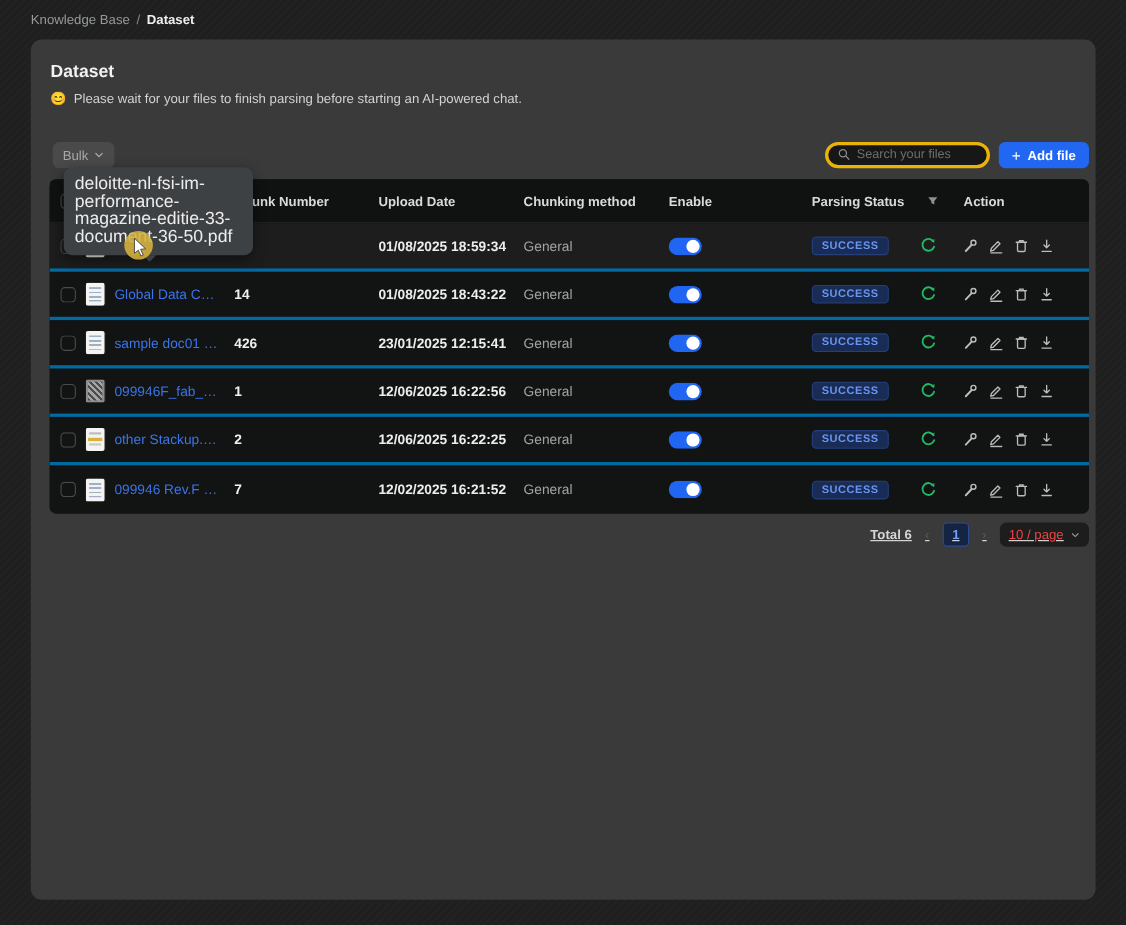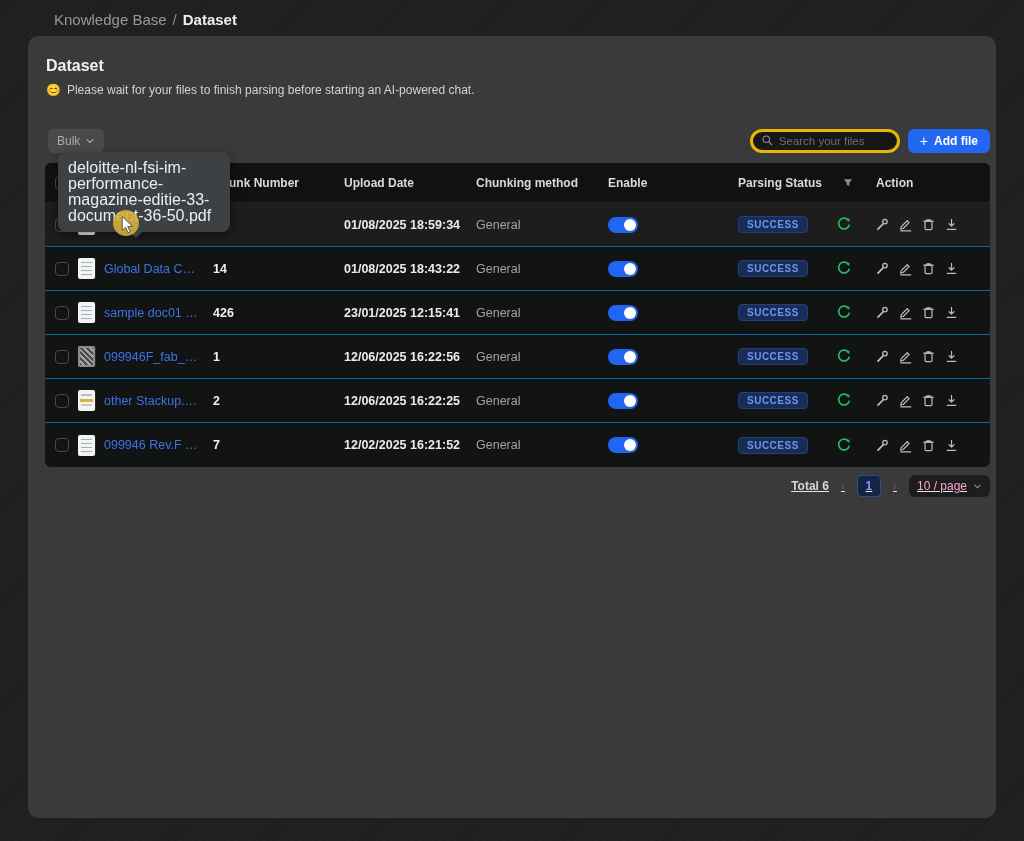--- a/index.html
+++ b/index.html
@@ -9,21 +9,21 @@
     font-family:"Liberation Sans", sans-serif;
     color:#e6e6e6;
     position:relative;
   }
   
   body::before {
     content:""; position:absolute; inset:0; pointer-events:none; z-index:0;
     background:repeating-linear-gradient(135deg, rgba(255,255,255,.012) 0 2px, transparent 2px 5px);
   }
 
-  .breadcrumb { position:absolute; left:28px; top:11px; font-size:15px; z-index:1;margin-left:26px; }
+  .breadcrumb { position:absolute; left:28px; top:11px; font-size:12px; z-index:1; }
   .breadcrumb .parent { color:#959a98; cursor:pointer; }
   .breadcrumb .sep { color:#8a8a8a; margin:0 6px; }
   .breadcrumb .current { color:#efefef; font-weight:700; }
 
   .card {
     position:absolute; left:28px; top:36px; width:968px; height:782px;
     background:#3a3a3a; border-radius:10px; z-index:1;
   }
 
   .card-title { position:absolute; left:18px; top:21px; font-size:16px; font-weight:700; color:#f2f2f2; }
@@ -59,21 +59,21 @@
     position:absolute; left:17px; top:127px; width:945px;
     background:#121313; border-radius:6px; overflow:hidden;
   }
   .trow {
     display:grid;
     grid-template-columns:33px 127px 131px 132px 132px 130px 138px auto;
     align-items:center; height:44px;
   }
   .thead .trow { height:40px; border-bottom:1px solid #242424; }
   .thead { font-size:12px; font-weight:700; color:#dadada; background:#101111; }
-  .tbody .trow { border-bottom:1px solid #0369a1; font-size:12.5px; }
+  .tbody .trow { border-bottom:3px solid #0369a1; font-size:12.5px; }
   .tbody .trow:last-child { border-bottom:none; }
   .tbody .trow.hovered { background:#1c1d1c; }
 
   .cell { padding-left:8px; white-space:nowrap; overflow:hidden; }
   .cell-cb { padding-left:10px; }
   .checkbox { width:14px; height:14px; border:1.5px solid #4b4b4b; border-radius:4px; background:transparent; cursor:pointer; }
 
   .cell-name { display:flex; align-items:center; gap:9px; padding-left:0; padding-right:6px; }
   .thumb { width:17px; height:21px; background:#f4f4f2; border-radius:2px; position:relative; flex:none; box-shadow:0 0 0 1px rgba(255,255,255,.08); }
   .thumb-doc::before { content:""; position:absolute; left:3px; right:3px; top:4px; bottom:4px;
@@ -110,21 +110,21 @@
   
   .pagination { position:absolute; right:6px; top:439px; display:flex; align-items:center; gap:12px; font-size:12px;text-decoration:underline; }
   .pg-total { color:#d6d6d6; font-weight:600; }
   .pg-arrow { color:#5c5c5c; font-size:12px; cursor:pointer; user-select:none; }
   .pg-page {
     width:24px; height:22px; display:flex; align-items:center; justify-content:center;
     background:#152441; border:1px solid #2c4c92; color:#72a0ff; border-radius:4px; font-weight:600; cursor:pointer;
   }
   .pg-size {
     background:#1d1d1d; border-radius:6px; height:22px; padding:0 8px;
-    display:flex; align-items:center; gap:6px; color:#f9a8d4; cursor:pointer;
+    display:flex; align-items:center; gap:6px; color:#ef4444; cursor:pointer;
   }
 
   
   .tooltip {
     position:absolute; left:30px; top:116px; width:172px; z-index:6;
     background:#3e4144; color:#ededed; font-size:16px; line-height:16px;
     border-radius:8px; padding:8px 10px; overflow-wrap:anywhere;
     box-shadow:0 4px 12px rgba(0,0,0,.45);
   }
   .tooltip::after {

